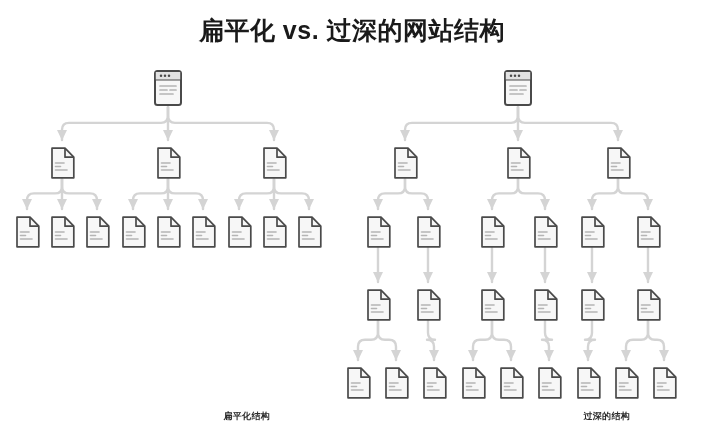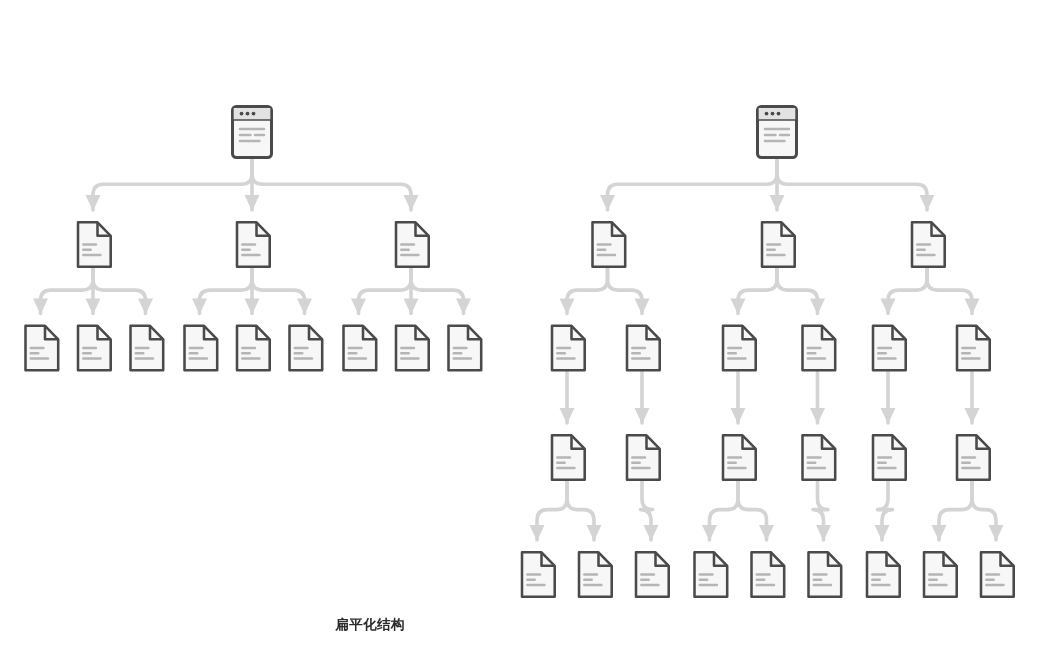--- a/index.html
+++ b/index.html
@@ -51,20 +51,21 @@
   }
   .node {
     position: absolute;
   }
 </style>
 </head>
 <body>
 
 <div id="canvas">
 
+  <div class="title">扁平化 vs. 过深的网站结构</div>
 
   <svg class="edges" id="edge-layer" viewBox="0 0 704 443" xmlns="http://www.w3.org/2000/svg">
     <defs>
       <marker id="arrowhead" viewBox="0 0 10 10" refX="8.5" refY="5" markerWidth="5.2" markerHeight="5.2" orient="auto-start-reverse">
         <path d="M 0.5 1 L 9 5 L 0.5 9 z" fill="#d4d4d4"></path>
       </marker>
     </defs>
     <g id="edge-group">
         <path d="M 168 107 L 168 115.84 Q 168 122.84 161 122.84 L 69 122.84 Q 62 122.84 62 129.84 L 62 140" fill="none" stroke="#d4d4d4" stroke-width="2.4" stroke-linecap="round" stroke-linejoin="round" marker-end="url(#arrowhead)"></path>
         <path d="M 168 107 L 168 140" fill="none" stroke="#d4d4d4" stroke-width="2.4" stroke-linecap="round" stroke-linejoin="round" marker-end="url(#arrowhead)"></path>
@@ -458,14 +459,15 @@
     <path d="M 16 1.2 V 10.2 H 24.8" fill="none" stroke="#4a4a4a" stroke-width="1.7" stroke-linejoin="round"></path>
     <g stroke="#b5b5b5" stroke-width="1.6" stroke-linecap="round">
       <line x1="6.5" y1="16" x2="15" y2="16"></line>
       <line x1="6.5" y1="19.5" x2="11.5" y2="19.5"></line>
       <line x1="6.5" y1="23" x2="18" y2="23"></line>
     </g>
   </svg></div>
     </div>
 
   <div class="caption" id="caption-left">扁平化结构</div>
+  <div class="caption" id="caption-right">过深的结构</div>
 
 </div>
 
 </body></html>

